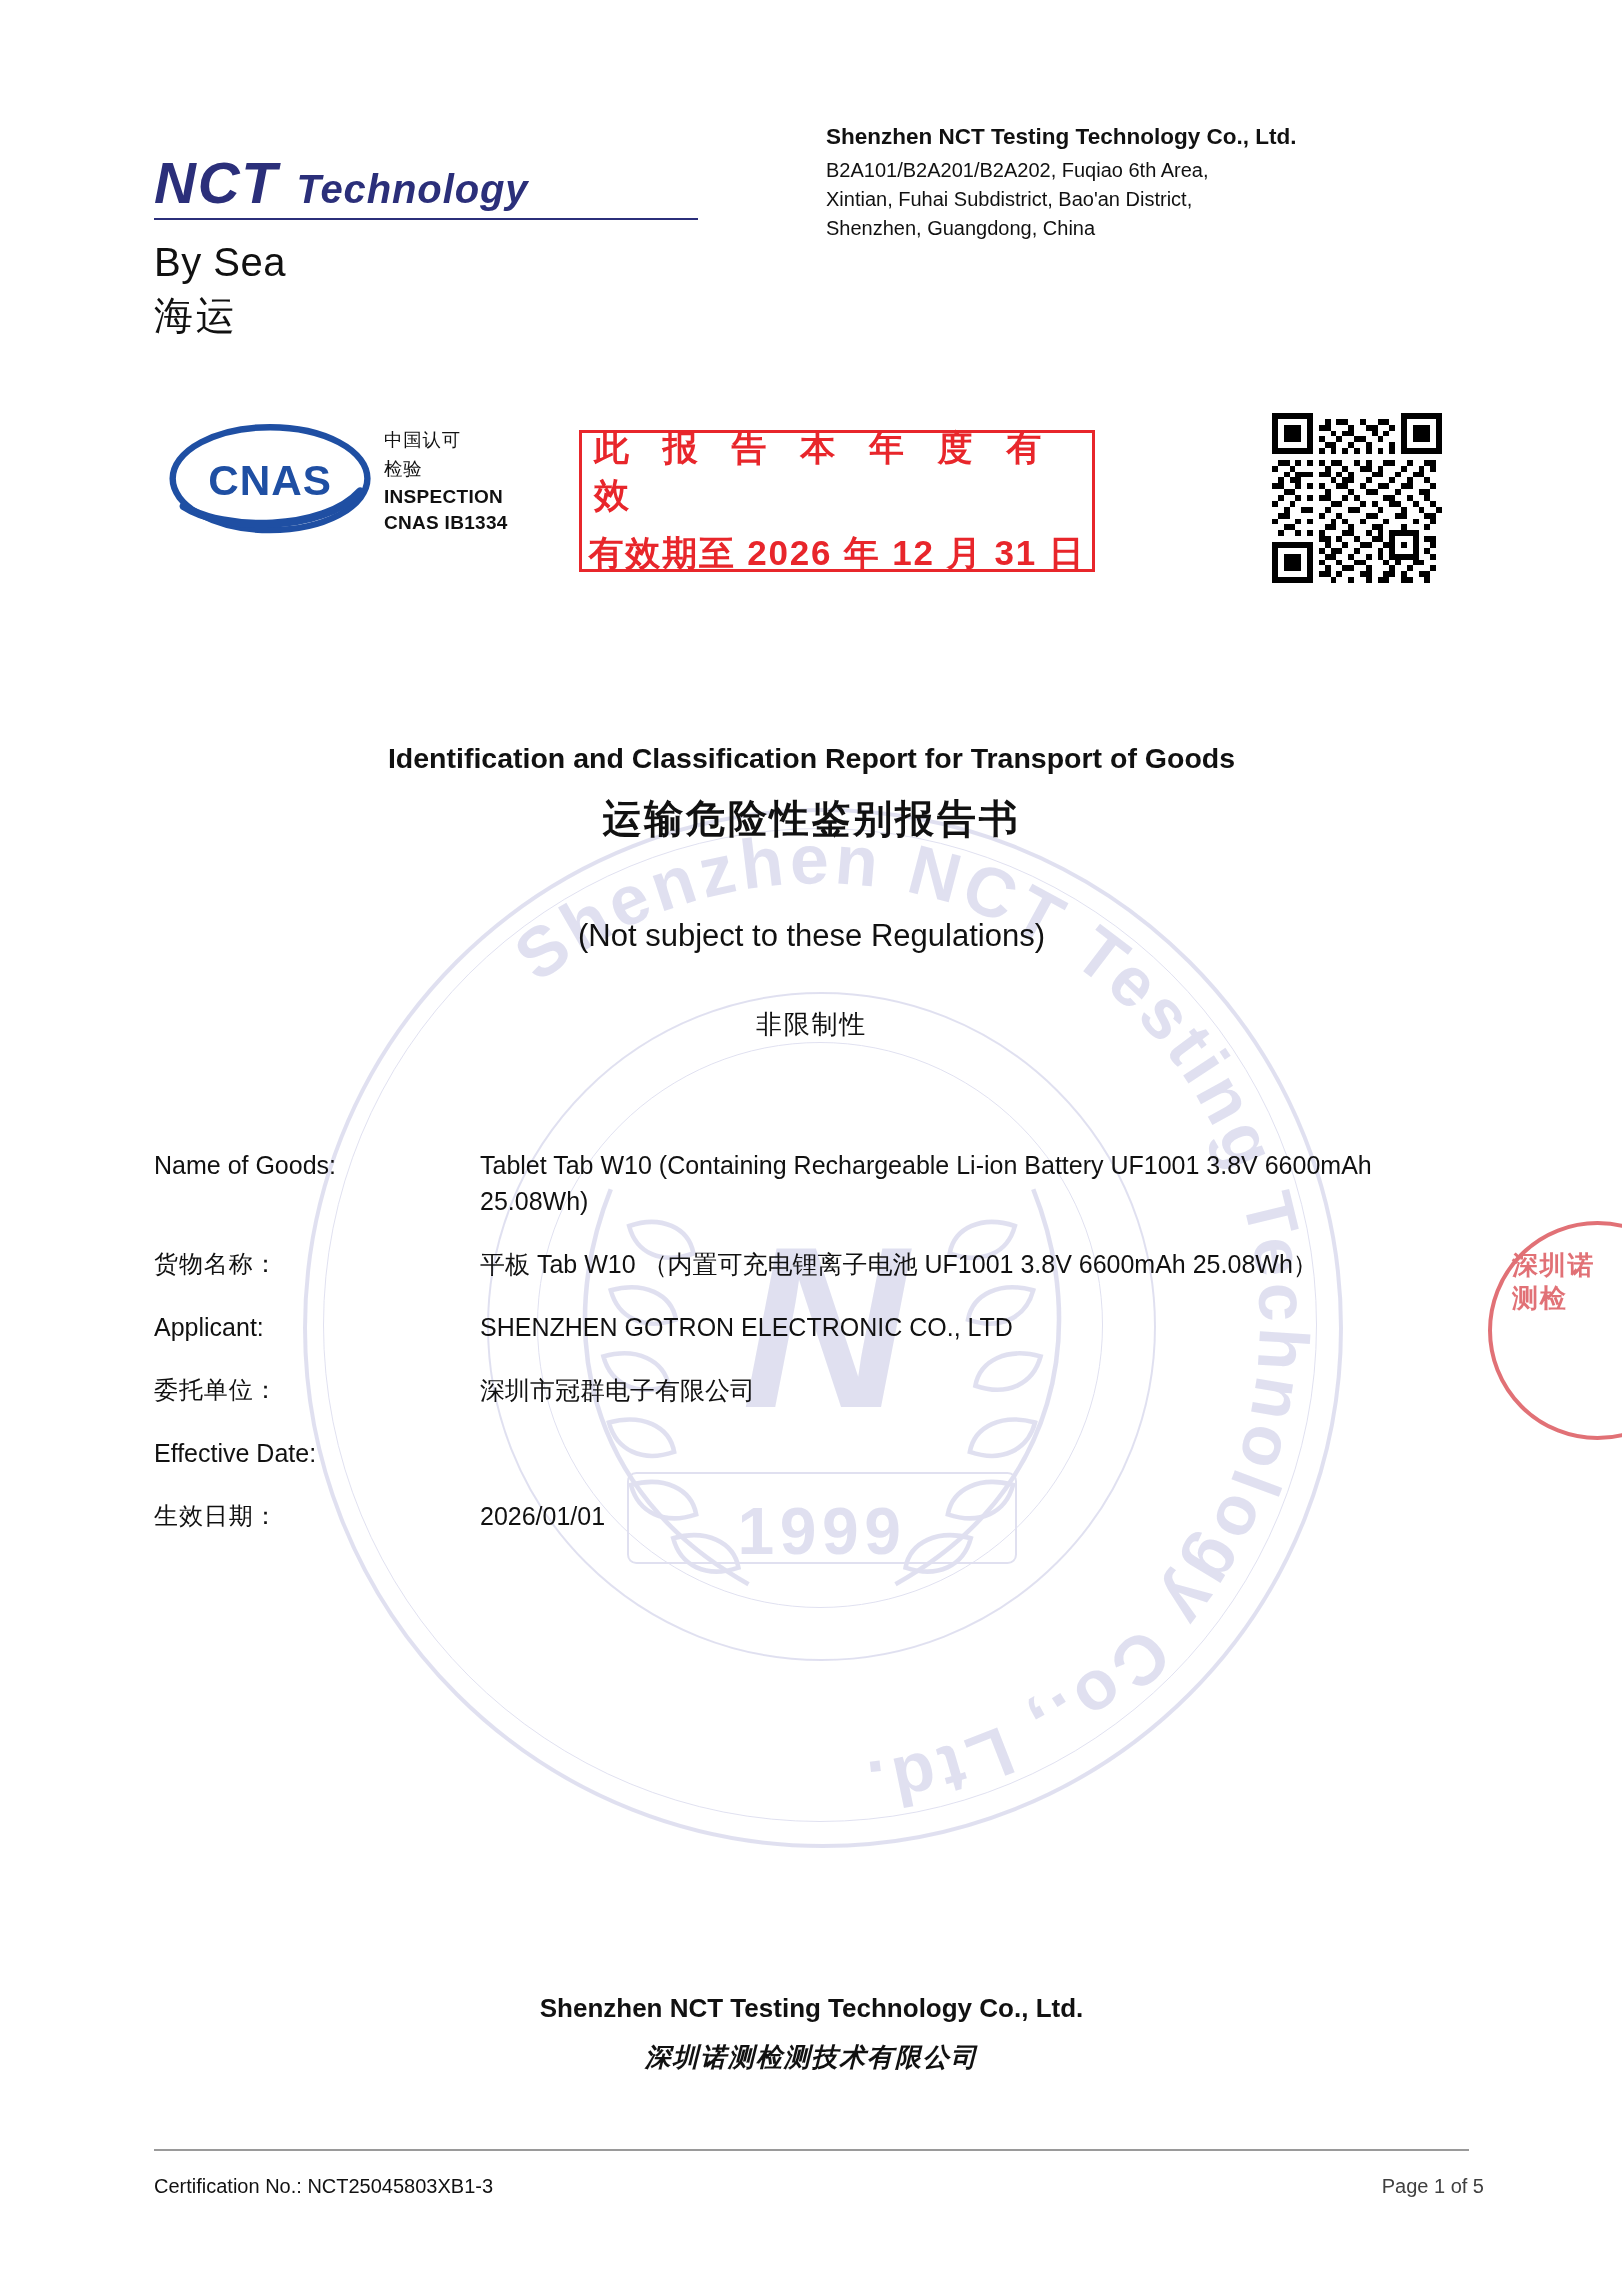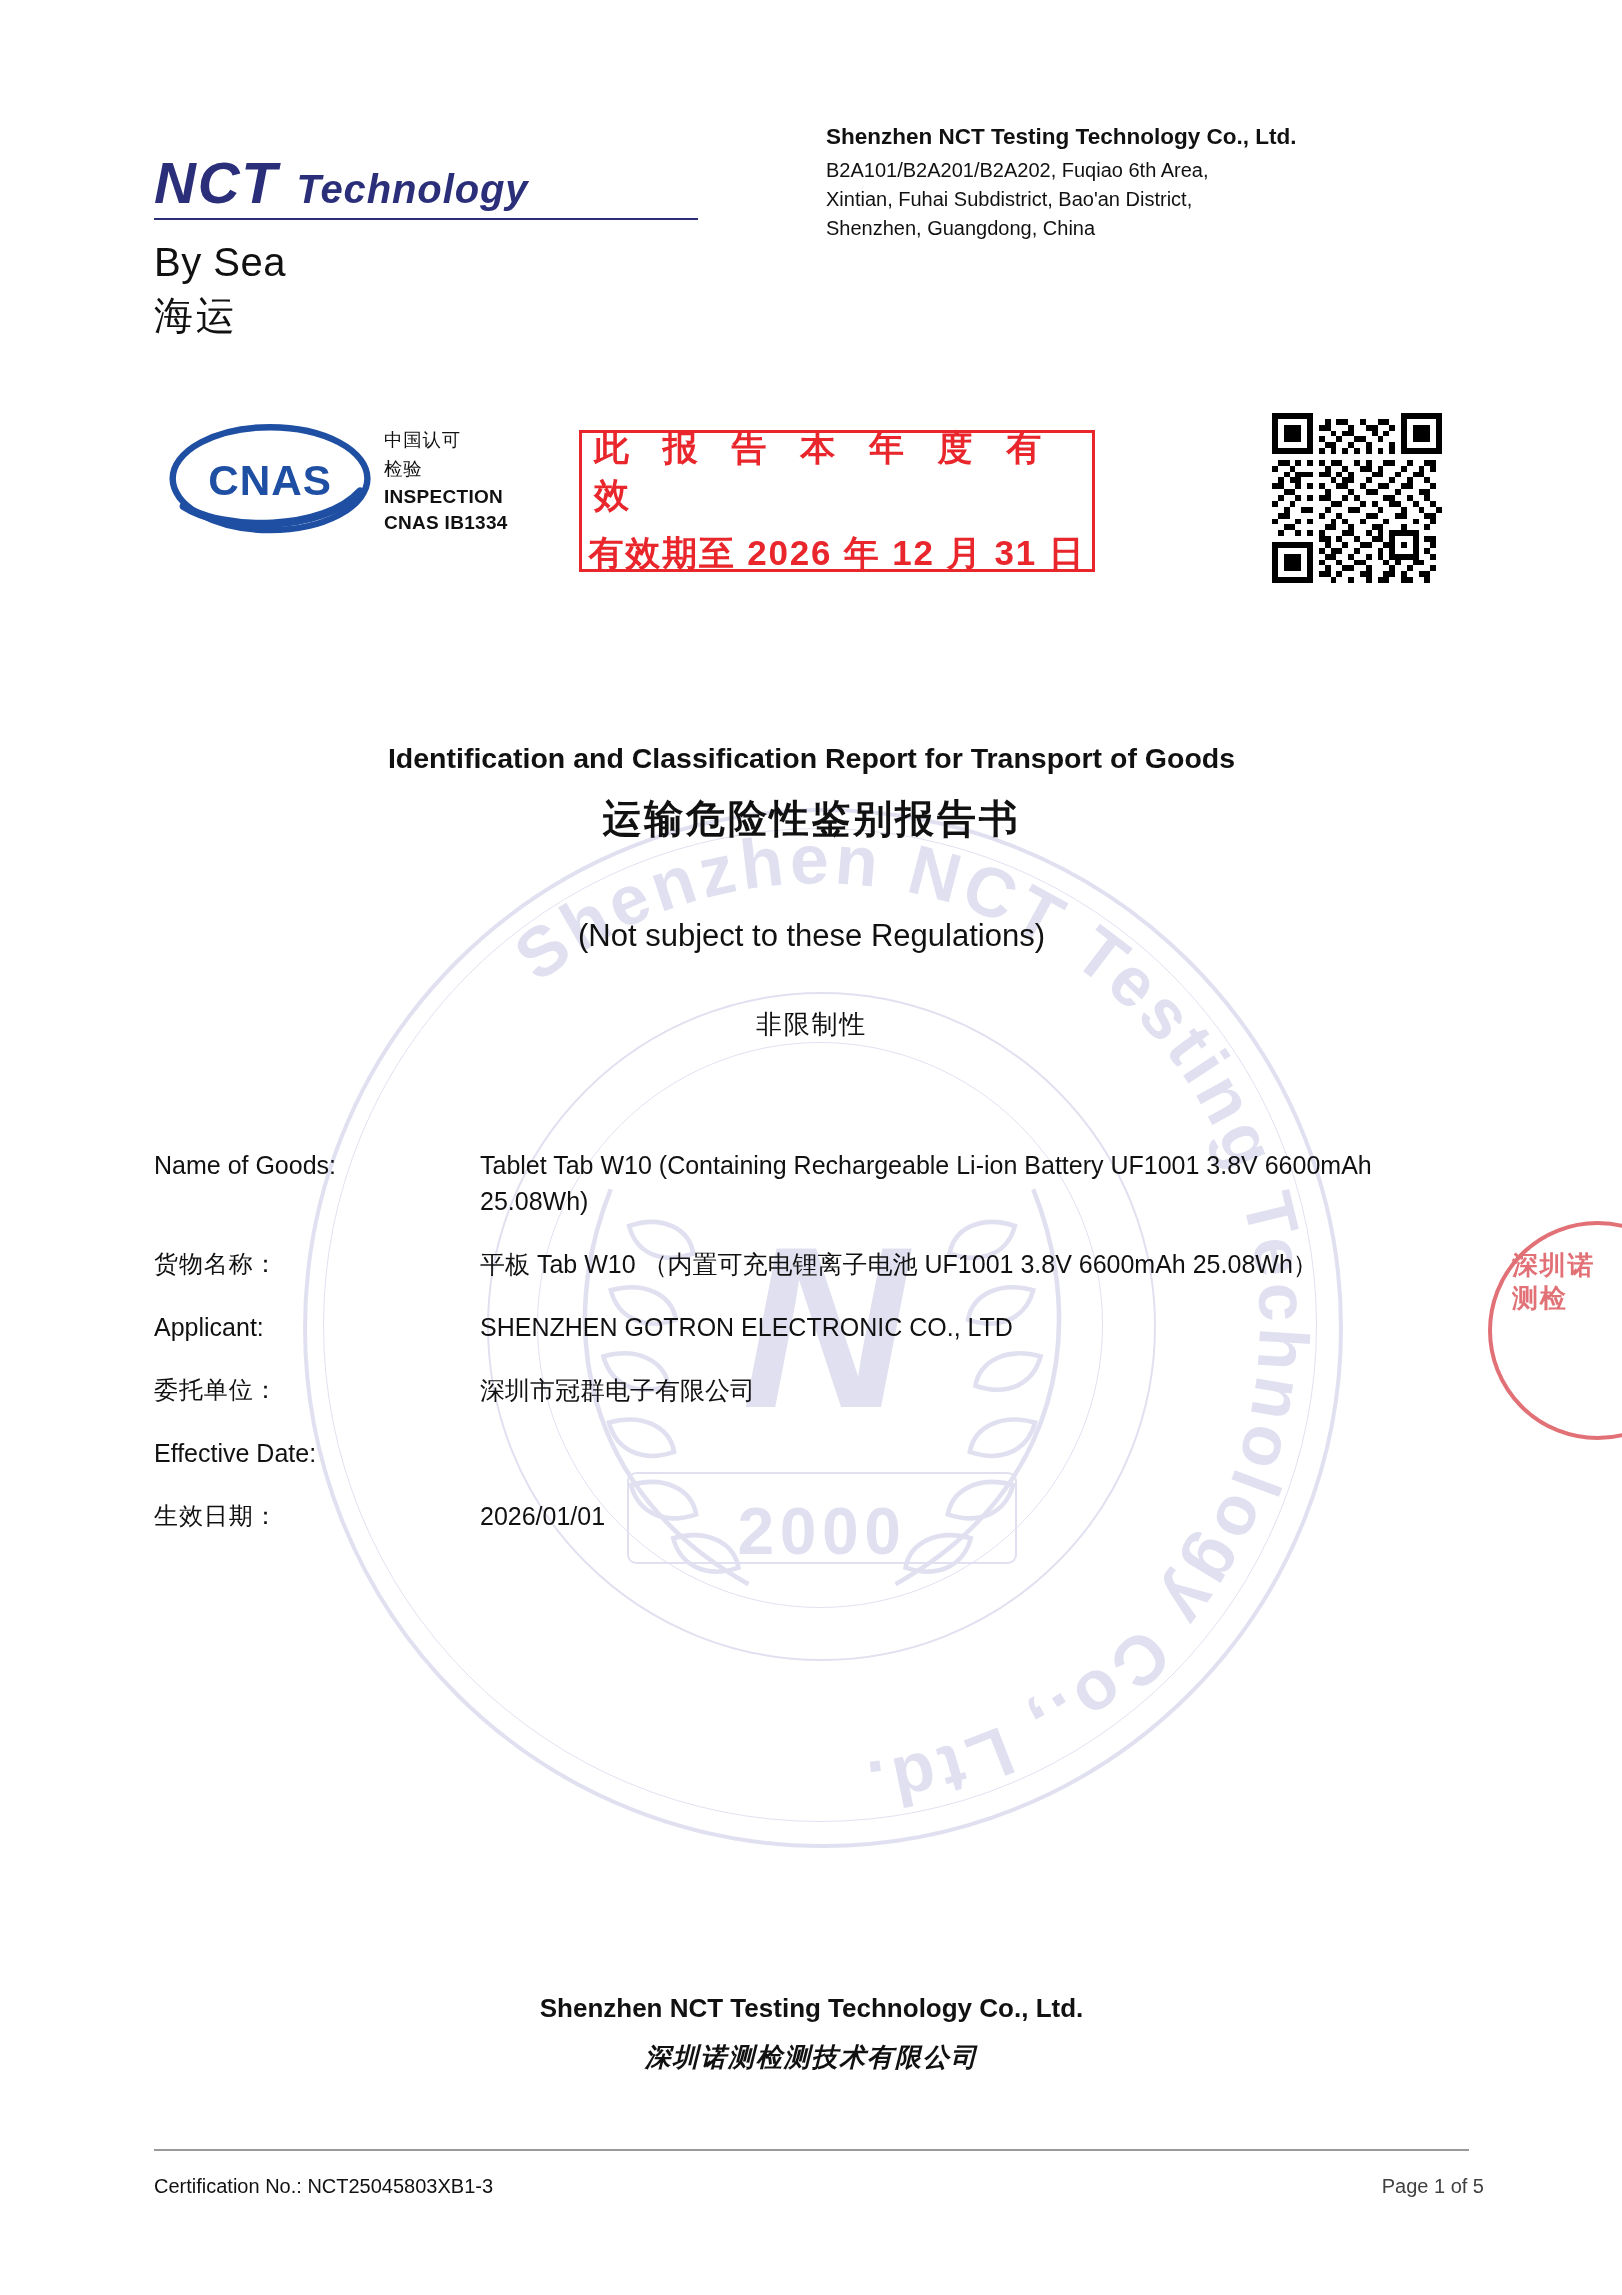--- a/index.html
+++ b/index.html
@@ -404,21 +404,21 @@
           <path d="M618 412 C 582 402, 552 416, 547 444 C 582 456, 610 442, 618 412 Z"></path>
           <path d="M612 484 C 576 474, 546 488, 541 516 C 576 528, 604 514, 612 484 Z"></path>
           <path d="M588 552 C 552 542, 522 556, 517 584 C 552 596, 580 582, 588 552 Z"></path>
           <path d="M542 610 C 506 600, 476 614, 471 642 C 506 654, 534 640, 542 610 Z"></path>
         </g>
       </svg>
     </div>
 
     <div class="wm-inner-n">N</div>
     <div class="wm-banner"></div>
-    <div class="wm-year">2000</div>
+    <div class="wm-year">1999</div>
   </div>
 
   <div class="red-stamp">
     <div class="rs-txt">深圳诺测检</div>
   </div>
 
   <div class="logo-block">
     <div class="logo-nct">
       <span>NCT</span>
       <span class="tech">Technology</span>

